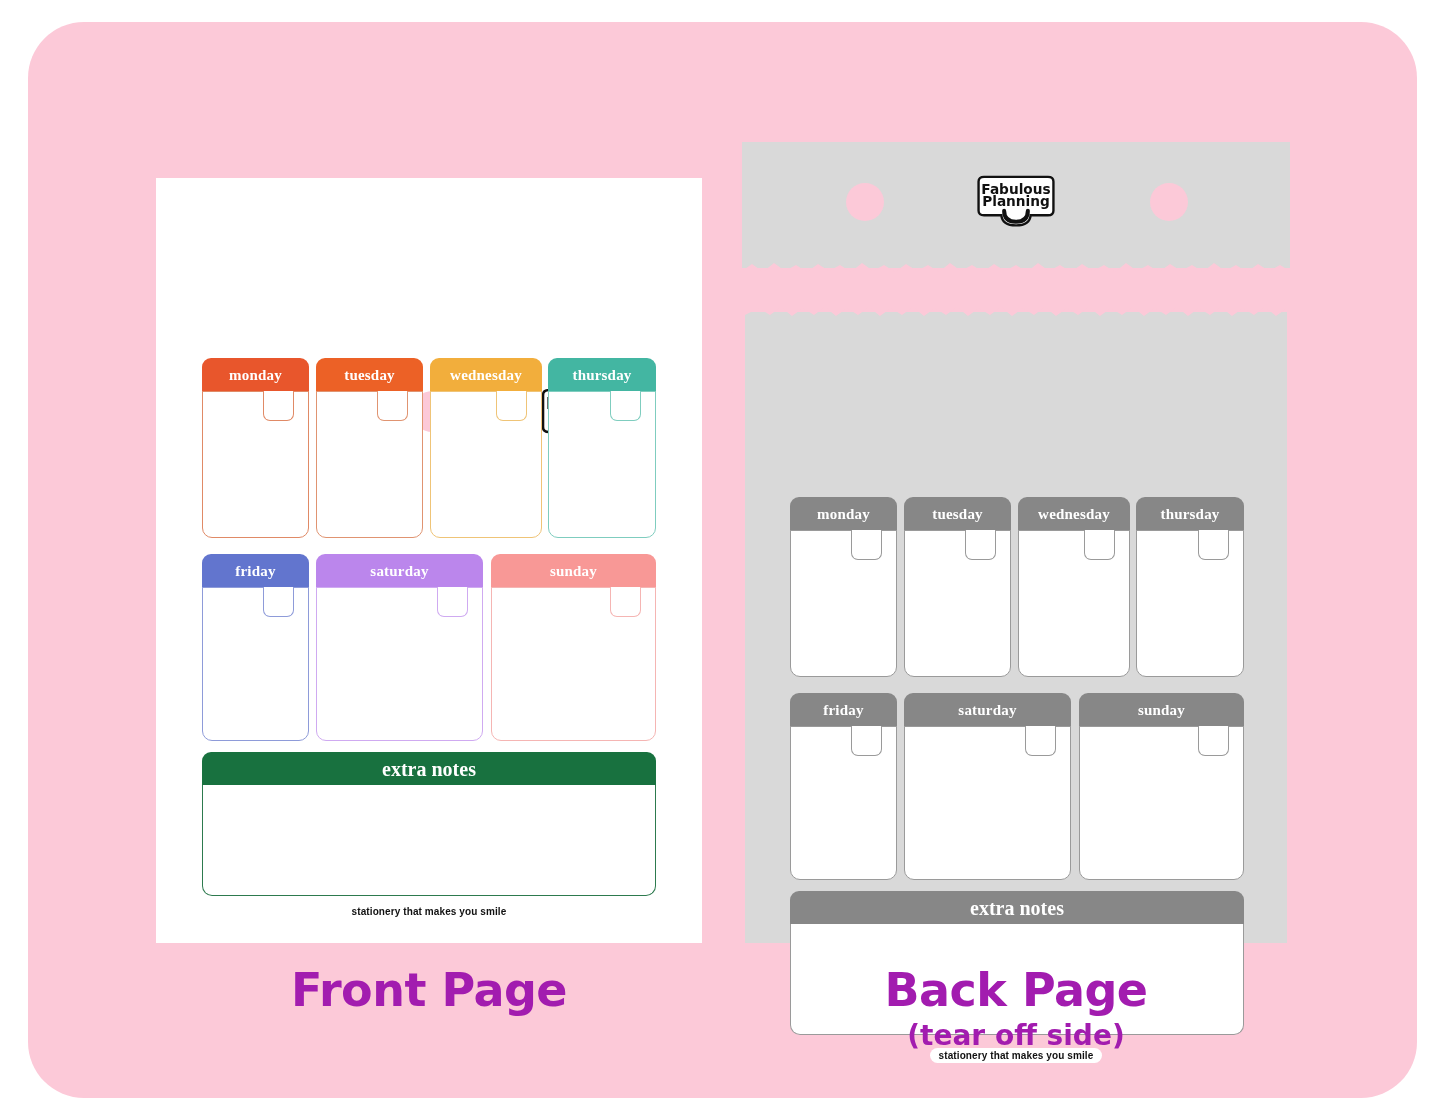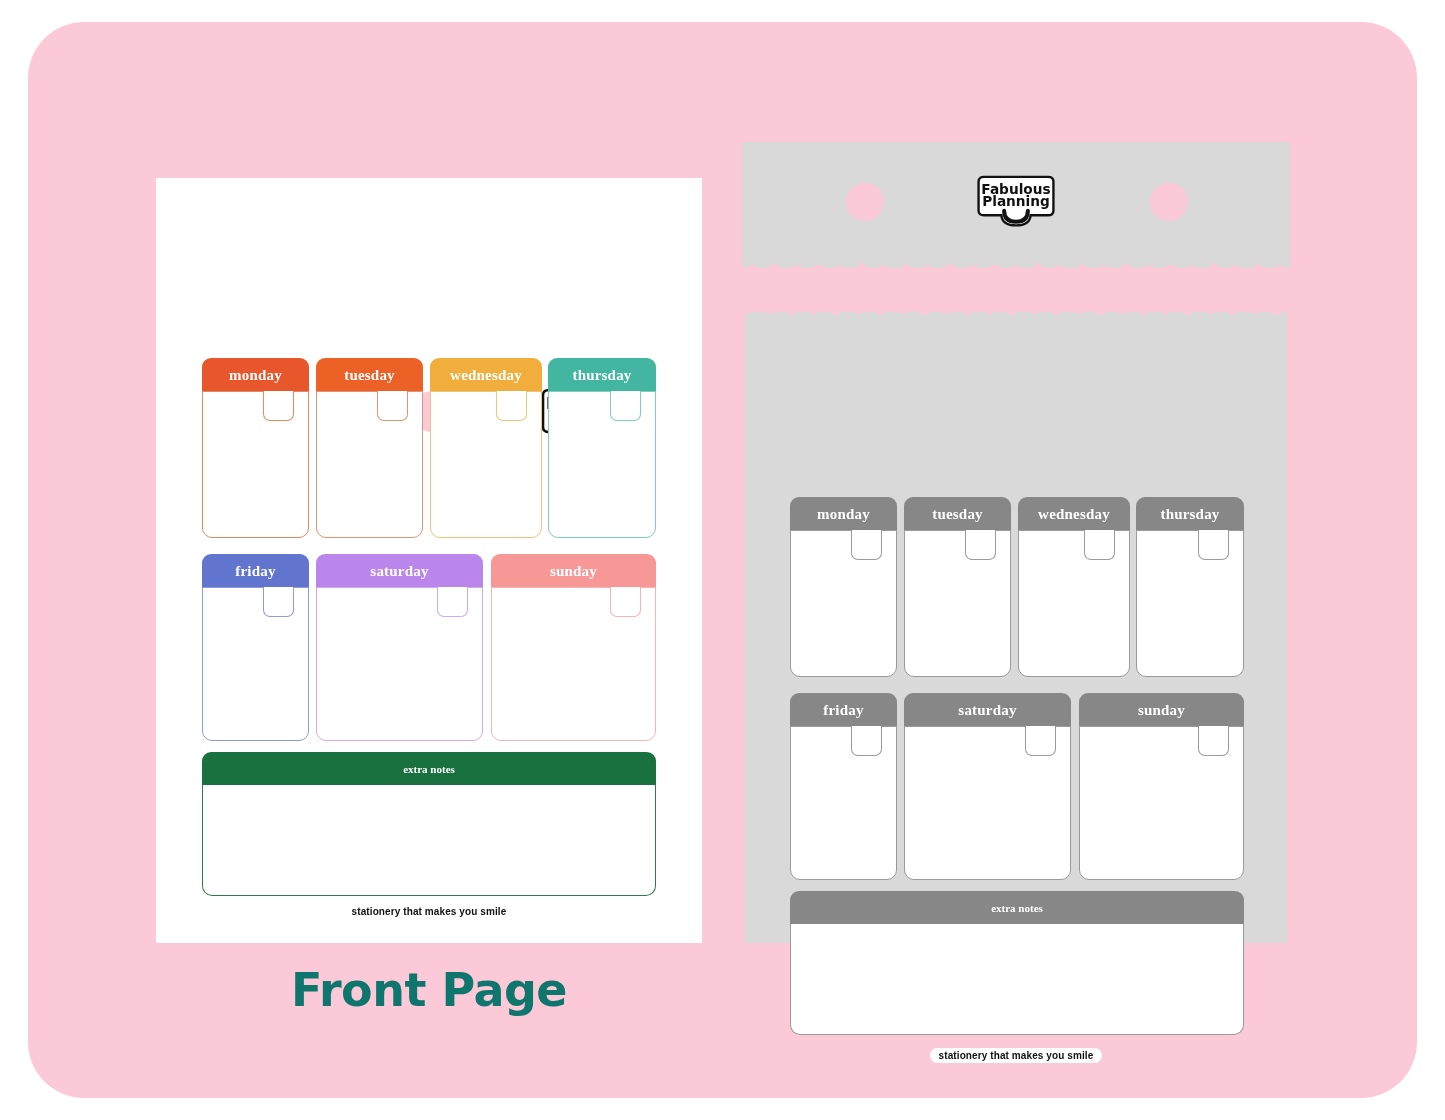--- a/index.html
+++ b/index.html
@@ -119,21 +119,21 @@
   .notes-head {
     position: absolute;
     left: 0; top: 0;
     width: 100%; height: 34px;
     border-radius: 9px 9px 0 0;
     display: flex; align-items: center; justify-content: center;
   }
   .notes-head span {
     font-family: "Liberation Serif", serif;
     font-weight: 700;
-    font-size: 11px;
+    font-size: 20px;
     color: #ffffff;
   }
   .notes-body {
     position: absolute;
     left: 0; top: 33px;
     width: 100%;
     background: #ffffff;
     border: 1px solid #2d7a4e;
     border-top: none;
     border-radius: 0 0 10px 10px;
@@ -151,21 +151,21 @@
   .tagline-back {
     background: #ffffff;
     border-radius: 9px;
     padding: 2px 9px;
   }
 
   
   .caption {
     position: absolute;
     text-align: center;
-    color: #0f766e;
+    color: #a21caf;
     font-family: "DejaVu Sans", sans-serif;
     font-weight: 700;
   }
   .caption .main { font-size: 46px; letter-spacing: -0.5px; display:block; }
   .caption .sub  { font-size: 28px; display:block; margin-top: 2px; }
 </style>
 </head>
 <body>
 
 <div id="mat"></div>
@@ -373,13 +373,15 @@
     </div>
 
   </div>
 </div>
 
 <div class="caption" style="left:156px;top:963px;width:546px;">
   <span class="main">Front Page</span>
 </div>
 
 <div class="caption" style="left:742px;top:963px;width:548px;">
+  <span class="main">Back Page</span>
+  <span class="sub">(tear off side)</span>
 </div>
 
 </body></html>

